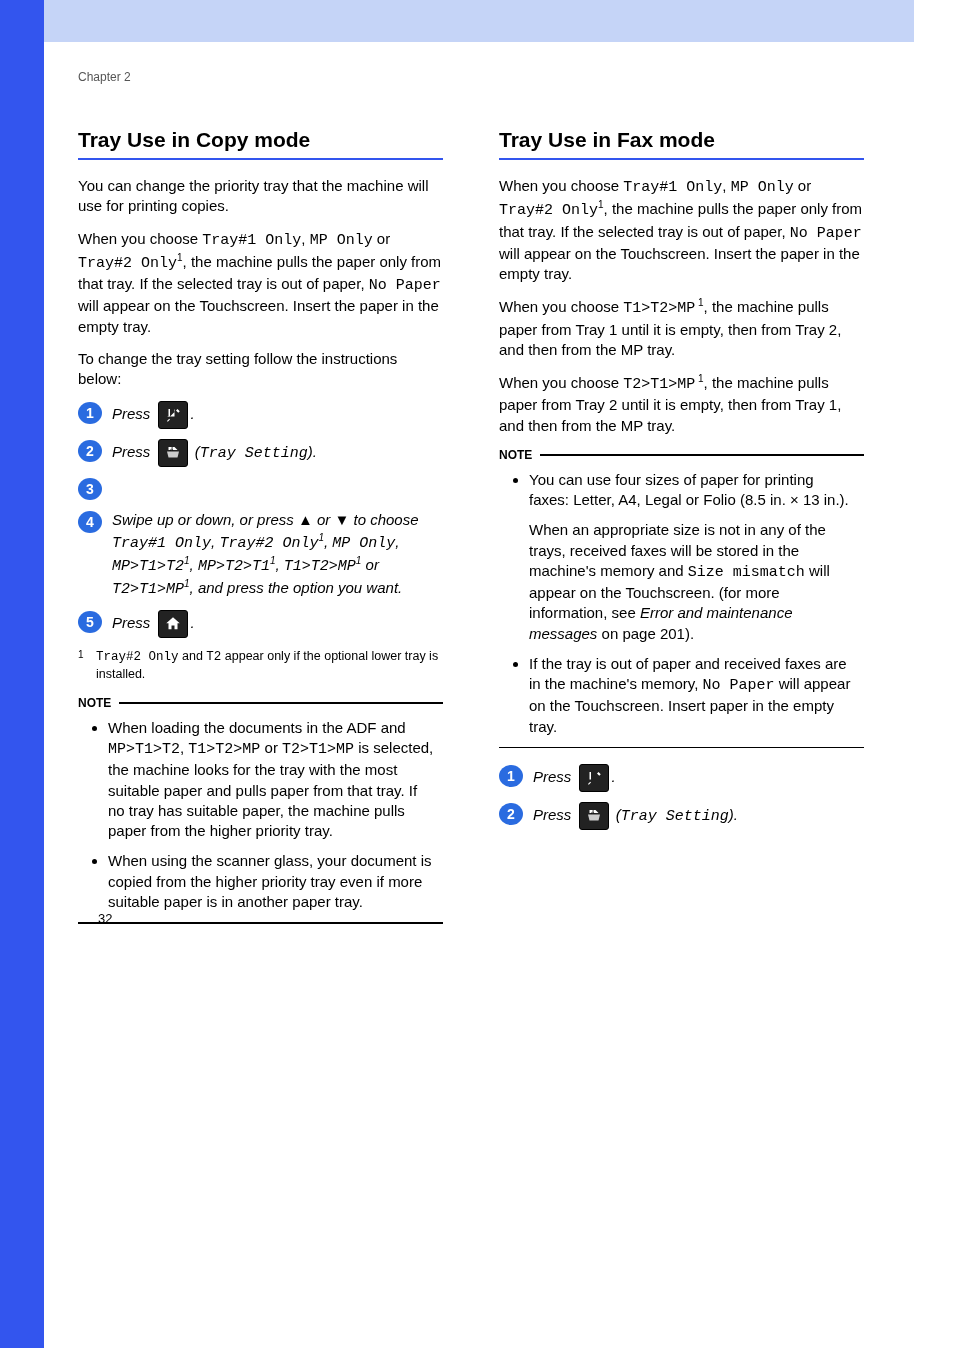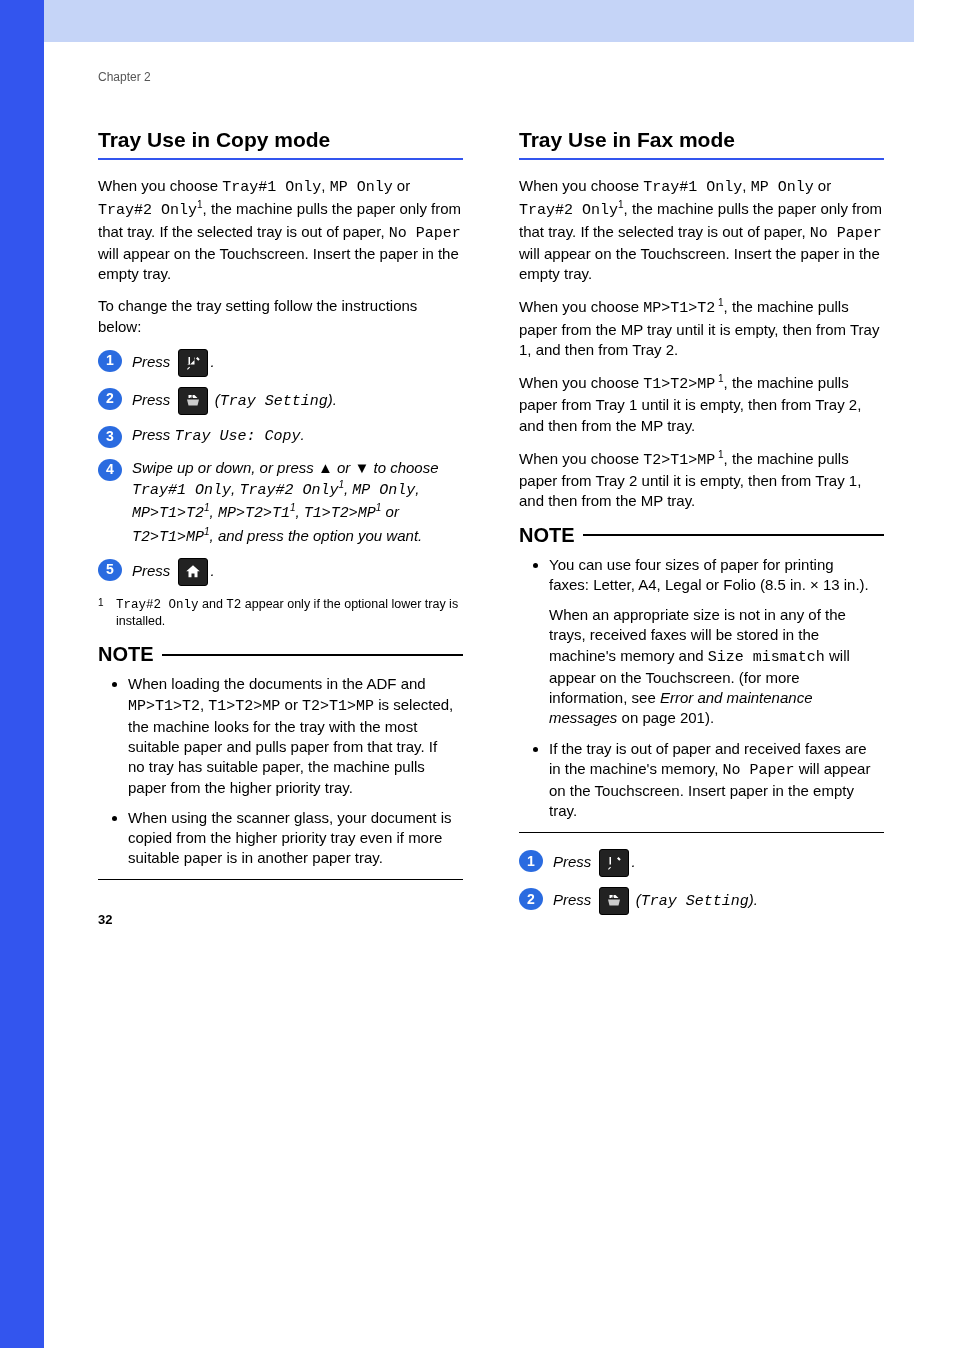--- a/index.html
+++ b/index.html
@@ -30,21 +30,21 @@
   .bluebar-corner {
     position: absolute;
     left: 0;
     top: 0;
     width: 44px;
     height: 42px;
     background: #3355ee;
   }
   .page {
     position: relative;
-    padding: 70px 70px 40px 98px;
+    padding: 70px 70px 40px 78px;
     width: 786px;
   }
   .chapter-label {
     font-size: 12px;
     color: #555;
     margin-bottom: 44px;
   }
   .columns {
     display: flex;
     gap: 56px;
@@ -123,21 +123,21 @@
     font-size: 10px;
     vertical-align: super;
   }
   .note-header {
     display: flex;
     align-items: center;
     margin: 10px 0 6px 0;
   }
   .note-header .note-label {
     font-weight: bold;
-    font-size: 20px;
+    font-size: 12px;
     margin-right: 8px;
     white-space: nowrap;
   }
   .note-header .note-rule {
     flex: 1;
     height: 1.5px;
     background: #000;
   }
   .note-close {
     height: 1.5px;
@@ -149,41 +149,42 @@
     padding-left: 22px;
   }
   ul.note-list li {
     margin-bottom: 10px;
     line-height: 1.35;
   }
   .page-num {
     position: absolute;
     left: 98px;
     bottom: 38px;
-    font-weight: bold;
+    font-weight: normal;
     font-size: 13px;
   }
   .italic { font-style: italic; }
 </style>
 </head>
 <body>
 
 <div class="bluebar-h"></div>
 <div class="bluebar-v"></div>
 <div class="bluebar-corner"></div>
 
 <div class="page">
   <div class="chapter-label">Chapter 2</div>
 
   <div class="columns">
 
     <div class="col">
       <h2 class="section-title">Tray Use in Copy mode</h2>
       <div class="title-rule"></div>
 
+      <p>You can change the priority tray that the machine will use for printing copies.</p>
 
       <p>
         <span>When you choose </span><span class="mono">Tray#1 Only</span><span>, </span><span class="mono">MP Only</span><span> or </span><span class="mono">Tray#2 Only</span><span class="super">1</span><span>, the machine pulls the paper only from that tray. If the selected tray is out of paper, </span><span class="mono">No Paper</span><span> will appear on the Touchscreen. Insert the paper in the empty tray.</span>
       </p>
 
       <p>To change the tray setting follow the instructions below:</p>
 
       <div class="step-row">
         <span class="step-num">1</span>
         <div class="step-body">
@@ -204,23 +205,20 @@
                 <path fill="#ccc" d="M4 10h16l-2 8H6z"></path>
                 <path fill="#fff" d="M6 4h8l4 4H6z"></path>
                 <text x="8" y="9" font-size="7" fill="#000">A</text>
               </svg>
             </span><span> (</span><span class="mono">Tray Setting</span><span>).</span>
         </div>
       </div>
 
       <div class="step-row">
         <span class="step-num">3</span>
-        <div class="step-body">
-          <span>Press </span><span class="mono">Tray Use: Copy</span><span>.</span>
-        </div>
       </div>
 
       <div class="step-row">
         <span class="step-num">4</span>
         <div class="step-body">
           <span>Swipe up or down, or press ▲ or ▼ to choose </span><span class="mono">Tray#1 Only</span><span>, </span><span class="mono">Tray#2 Only</span><span class="super">1</span><span>, </span><span class="mono">MP Only</span><span>, </span><span class="mono">MP&gt;T1&gt;T2</span><span class="super">1</span><span>, </span><span class="mono">MP&gt;T2&gt;T1</span><span class="super">1</span><span>, </span><span class="mono">T1&gt;T2&gt;MP</span><span class="super">1</span><span> or </span><span class="mono">T2&gt;T1&gt;MP</span><span class="super">1</span><span>, and press the option you want.</span>
         </div>
       </div>
 
       <div class="step-row">
@@ -254,21 +252,20 @@
 
     <div class="col">
       <h2 class="section-title">Tray Use in Fax mode</h2>
       <div class="title-rule"></div>
 
 
       <p>
         <span>When you choose </span><span class="mono">Tray#1 Only</span><span>, </span><span class="mono">MP Only</span><span> or </span><span class="mono">Tray#2 Only</span><span class="super">1</span><span>, the machine pulls the paper only from that tray. If the selected tray is out of paper, </span><span class="mono">No Paper</span><span> will appear on the Touchscreen. Insert the paper in the empty tray.</span>
       </p>
 
-      <p><span>When you choose </span><span class="mono">MP&gt;T1&gt;T2</span><span class="super"> 1</span><span>, the machine pulls paper from the MP tray until it is empty, then from Tray 1, and then from Tray 2.</span></p>
 
 
       <p><span>When you choose </span><span class="mono">T1&gt;T2&gt;MP</span><span class="super"> 1</span><span>, the machine pulls paper from Tray 1 until it is empty, then from Tray 2, and then from the MP tray.</span></p>
 
       <p><span>When you choose </span><span class="mono">T2&gt;T1&gt;MP</span><span class="super"> 1</span><span>, the machine pulls paper from Tray 2 until it is empty, then from Tray 1, and then from the MP tray.</span></p>
 
       <div class="note-header">
         <span class="note-label">NOTE</span>
         <span class="note-rule"></span>
       </div>

